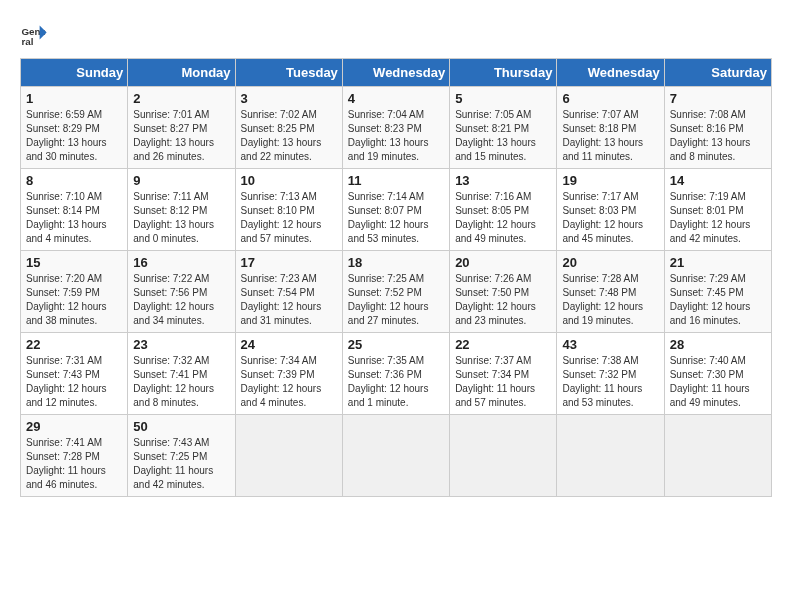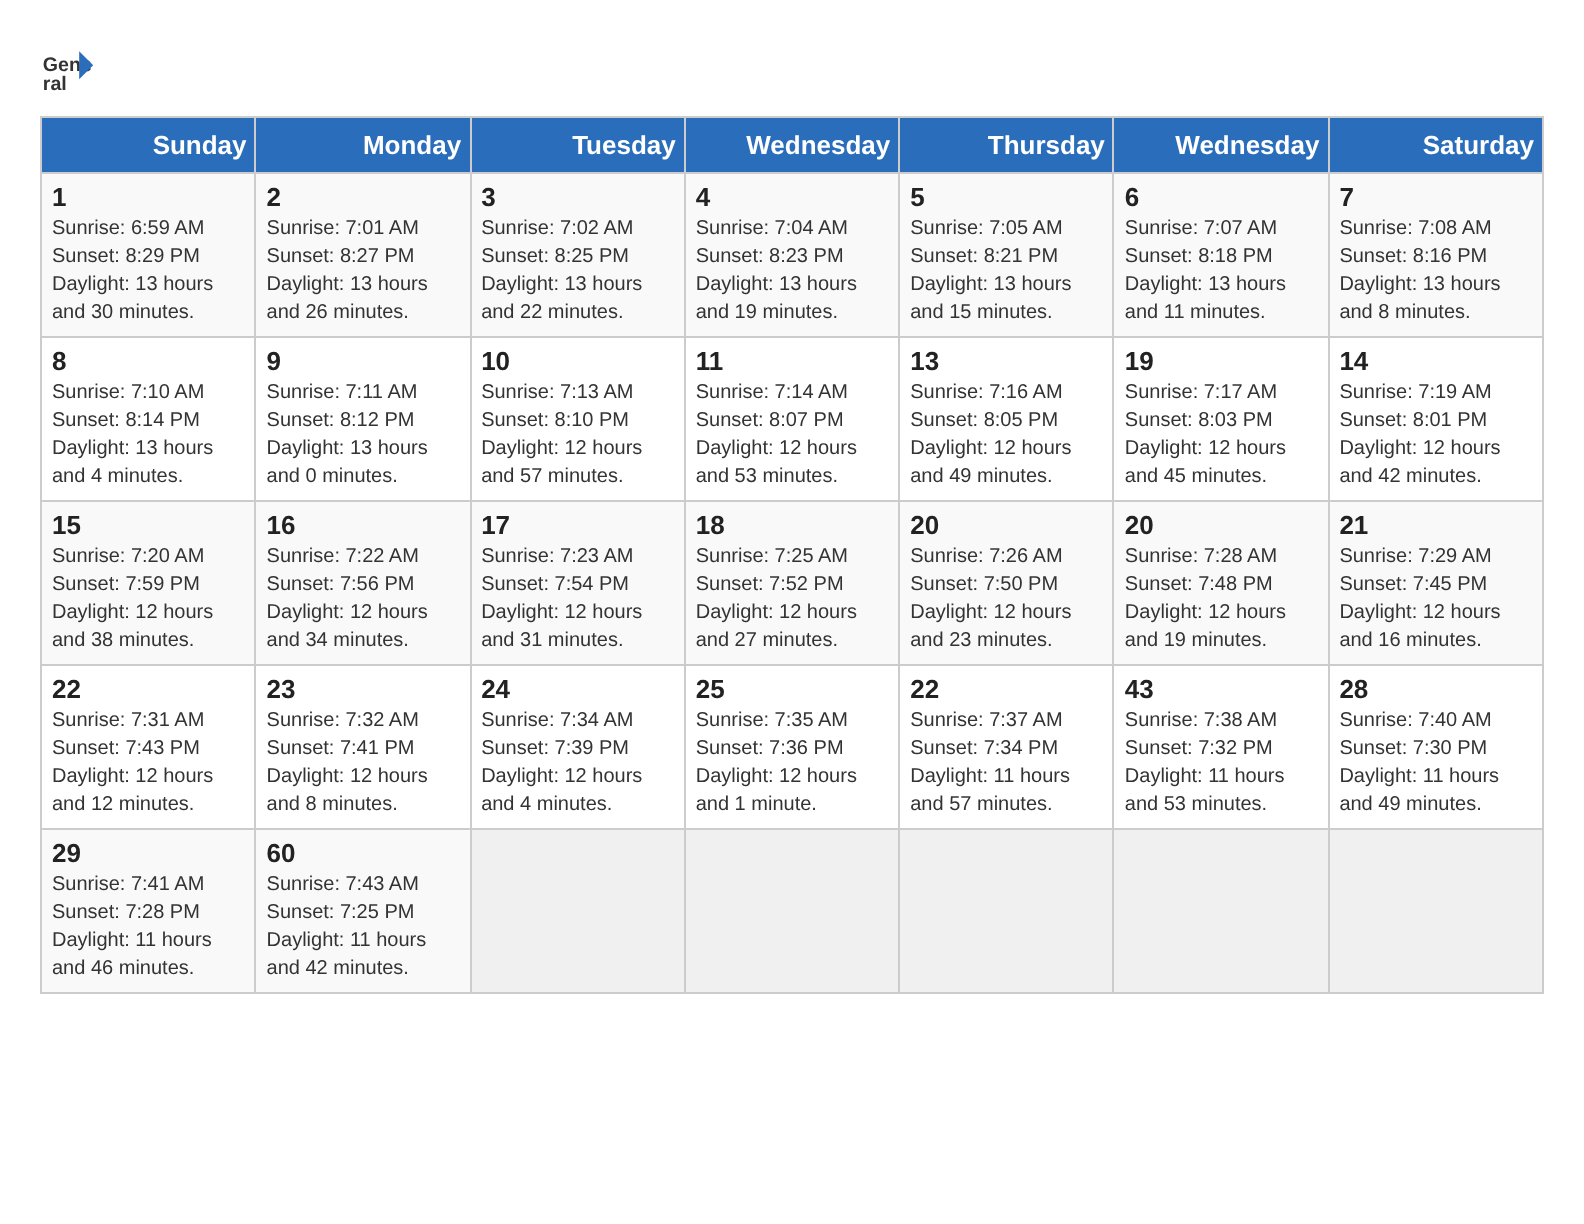--- a/index.html
+++ b/index.html
@@ -151,21 +151,21 @@
         <td><span class="day-num">22</span><span class="day-info">Sunrise: 7:31 AM<br>Sunset: 7:43 PM<br>Daylight: 12 hours and 12 minutes.</span></td>
         <td><span class="day-num">23</span><span class="day-info">Sunrise: 7:32 AM<br>Sunset: 7:41 PM<br>Daylight: 12 hours and 8 minutes.</span></td>
         <td><span class="day-num">24</span><span class="day-info">Sunrise: 7:34 AM<br>Sunset: 7:39 PM<br>Daylight: 12 hours and 4 minutes.</span></td>
         <td><span class="day-num">25</span><span class="day-info">Sunrise: 7:35 AM<br>Sunset: 7:36 PM<br>Daylight: 12 hours and 1 minute.</span></td>
         <td><span class="day-num">22</span><span class="day-info">Sunrise: 7:37 AM<br>Sunset: 7:34 PM<br>Daylight: 11 hours and 57 minutes.</span></td>
         <td><span class="day-num">43</span><span class="day-info">Sunrise: 7:38 AM<br>Sunset: 7:32 PM<br>Daylight: 11 hours and 53 minutes.</span></td>
         <td><span class="day-num">28</span><span class="day-info">Sunrise: 7:40 AM<br>Sunset: 7:30 PM<br>Daylight: 11 hours and 49 minutes.</span></td>
       </tr>
       <tr>
         <td><span class="day-num">29</span><span class="day-info">Sunrise: 7:41 AM<br>Sunset: 7:28 PM<br>Daylight: 11 hours and 46 minutes.</span></td>
-        <td><span class="day-num">60</span><span class="day-info">Sunrise: 7:43 AM<br>Sunset: 7:25 PM<br>Daylight: 11 hours and 42 minutes.</span></td>
+        <td><span class="day-num">50</span><span class="day-info">Sunrise: 7:43 AM<br>Sunset: 7:25 PM<br>Daylight: 11 hours and 42 minutes.</span></td>
         <td class="empty"></td>
         <td class="empty"></td>
         <td class="empty"></td>
         <td class="empty"></td>
         <td class="empty"></td>
       </tr>
     </tbody>
 </table>
 
 </body></html>

